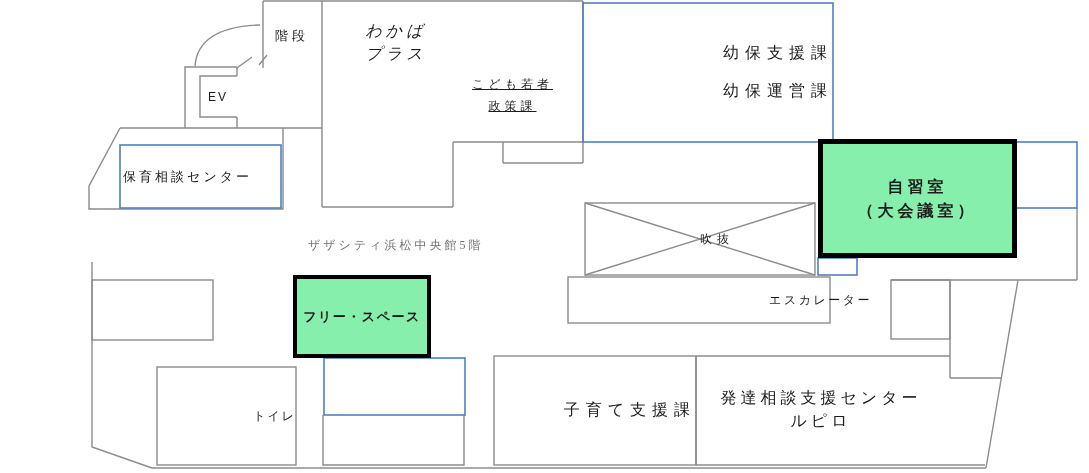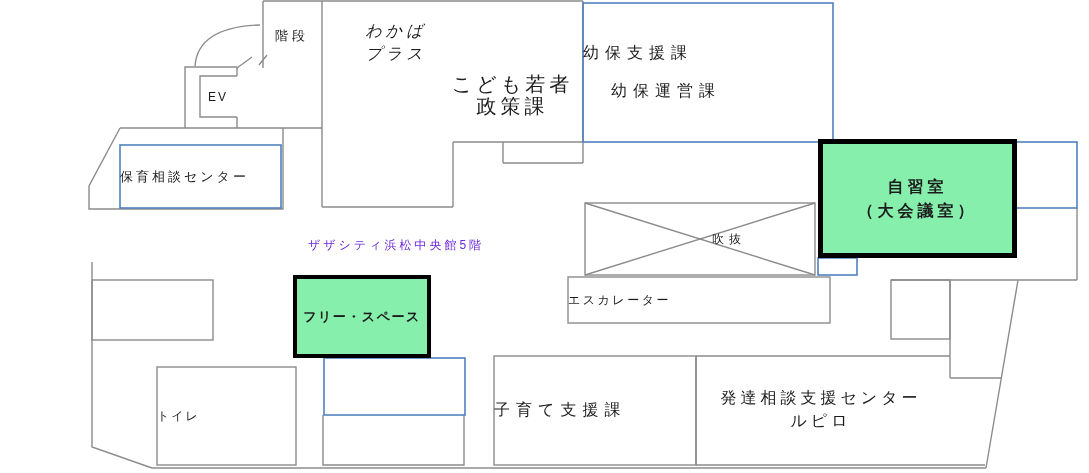--- a/index.html
+++ b/index.html
@@ -3,21 +3,21 @@
 <meta charset="utf-8">
 <style>
   html,body{margin:0;padding:0;background:#ffffff;}
   .floorplan{
     position:relative;width:1089px;height:473px;background:#ffffff;overflow:hidden;
     font-family:"Liberation Sans","DejaVu Sans",sans-serif;color:#1c1c1c;
   }
   .floorplan svg{position:absolute;left:0;top:0;}
   .lbl{position:absolute;white-space:nowrap;color:#1c1c1c;}
   .center{text-align:center;}
-  .flexbox{position:absolute;display:flex;align-items:flex-start;justify-content:center;flex-direction:column;box-sizing:border-box;border-radius:25px;}
+  .flexbox{position:absolute;display:flex;align-items:flex-end;justify-content:center;flex-direction:column;box-sizing:border-box;border-radius:25px;}
   .highlight{
     position:absolute;box-sizing:border-box;background:#86efac;border:5px solid #000;
     display:flex;flex-direction:column;align-items:center;justify-content:center;
     font-weight:bold;text-align:center;
   }
 </style>
 </head>
 <body>
 
 <div class="floorplan">
@@ -77,45 +77,45 @@
 
   <div class="flexbox" style="left:120px;top:145px;width:132px;height:63px;">
     <div class="center" style="font-size:13px;letter-spacing:3px;white-space:nowrap;">保育相談センター</div>
   </div>
 
   <div class="lbl center" style="left:330px;top:19px;width:132px;font-size:16px;letter-spacing:4px;line-height:23px;font-style:italic;">
     <div>わかば</div>
     <div>プラス</div>
   </div>
 
-  <div class="lbl center" style="left:445px;top:73px;width:135px;font-size:20px;letter-spacing:4px;line-height:22px;">
+  <div class="lbl center" style="left:445px;top:73px;width:135px;font-size:12px;letter-spacing:4px;line-height:22px;text-decoration:underline;">
     <div>こども若者</div>
     <div>政策課</div>
   </div>
 
   <div class="flexbox" style="left:583px;top:3px;width:250px;height:139px;row-gap:17px;">
     <div style="font-size:16px;letter-spacing:6px;">幼保支援課</div>
     <div style="font-size:16px;letter-spacing:6px;margin-left:28px;">幼保運営課</div>
   </div>
 
-  <div class="lbl center" style="left:585px;top:231px;width:264px;font-size:12px;letter-spacing:5px;padding-left:12px;">吹抜</div>
+  <div class="lbl center" style="left:585px;top:231px;width:264px;font-size:12px;letter-spacing:5px;">吹抜</div>
 
   <div class="flexbox" style="left:568px;top:277px;width:304px;height:46px;">
     <div style="font-size:12px;letter-spacing:2.5px;">エスカレーター</div>
   </div>
 
   <div class="flexbox" style="left:157px;top:367px;width:139px;height:98px;">
     <div style="font-size:12px;letter-spacing:2px;">トイレ</div>
   </div>
 
   <div class="flexbox" style="left:494px;top:356px;width:202px;height:109px;">
     <div style="font-size:16px;letter-spacing:6px;">子育て支援課</div>
   </div>
 
   <div class="lbl center" style="left:686px;top:388px;width:270px;font-size:16px;letter-spacing:4px;line-height:23px;font-family:Liberation Mono, monospace;">
     <div>発達相談支援センター</div>
     <div>ルピロ</div>
   </div>
 
 
-  <div class="lbl" style="left:308px;top:237px;font-size:12px;letter-spacing:3px;color:#6d28d9;">ザザシティ浜松中央館5階</div>
+  <div class="lbl" style="left:308px;top:237px;font-size:12px;letter-spacing:3px;color:#737373;font-family:Liberation Serif, serif;">ザザシティ浜松中央館5階</div>
 
 </div>
 
 </body></html>

